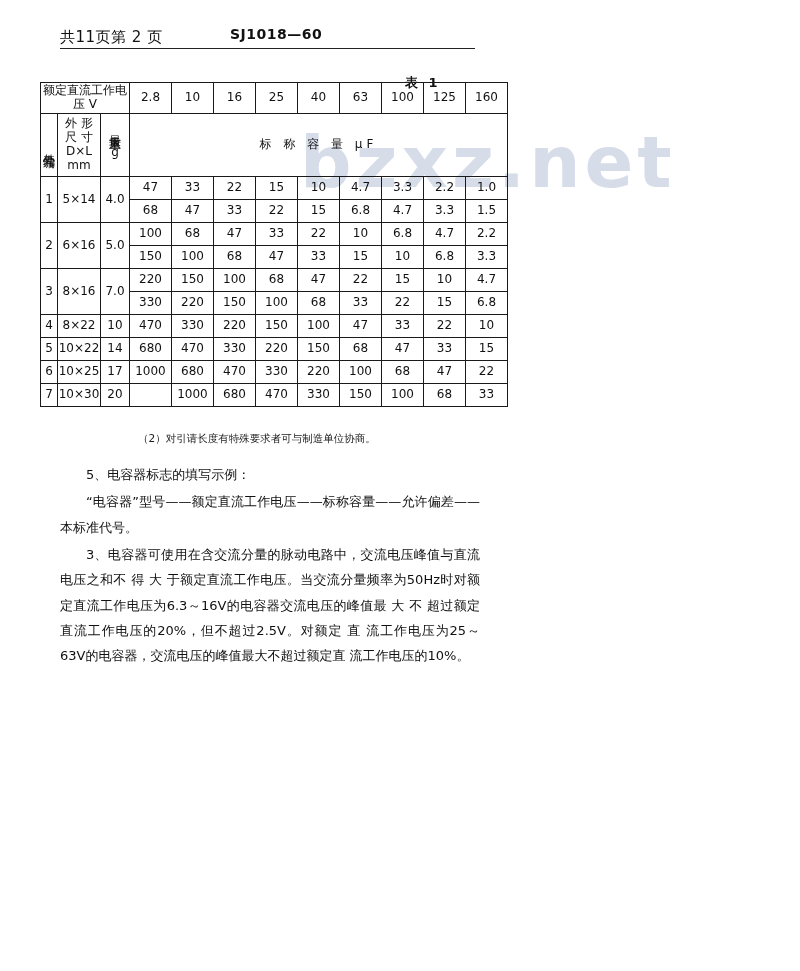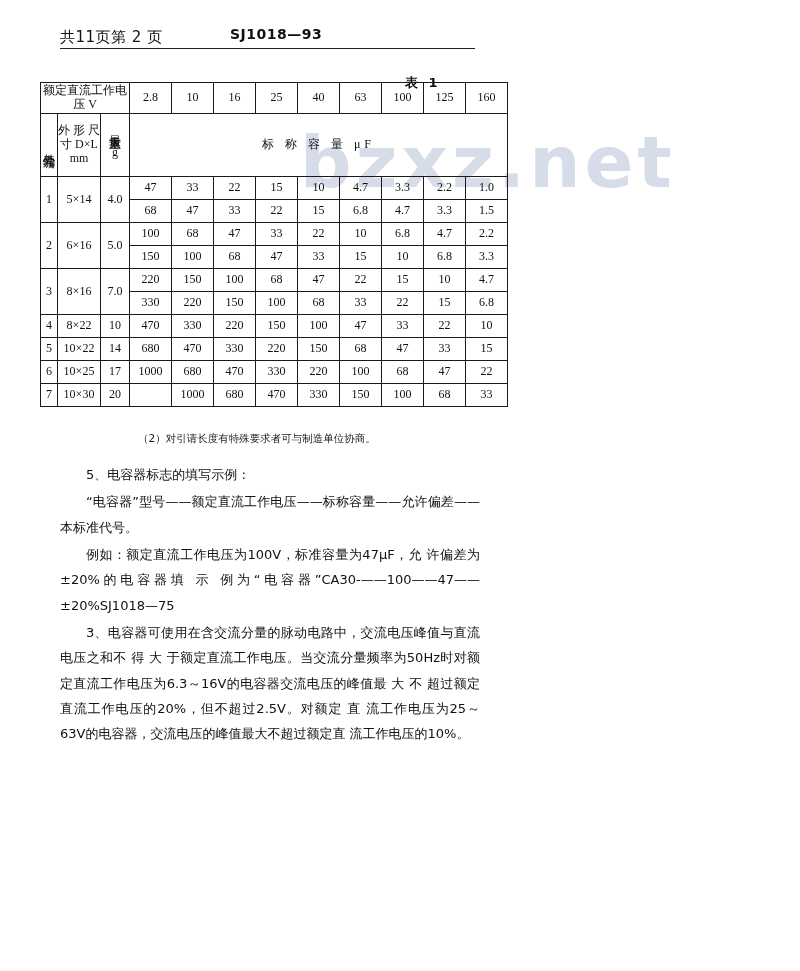--- a/index.html
+++ b/index.html
@@ -77,21 +77,20 @@
     letter-spacing: 3px;
     font-weight: bold;
   }
 
   
   .tbl-wrap {
     position: absolute;
     left: 40px;
     top: 82px;
     z-index: 10;
-    font-family: Liberation Serif, serif;
   }
   table.cap {
     border-collapse: collapse;
     background: transparent;
     font-size: 12px;
   }
   table.cap td, table.cap th {
     border: 1px solid #1a1a1a;
     text-align: center;
     vertical-align: middle;
@@ -193,21 +192,21 @@
 </style>
 </head>
 <body>
 
 <div class="page">
 
   <div class="watermark">bzxz.net</div>
 
   <div class="header">
     <div class="left">共11页第 2 页</div>
-    <div class="center">SJ1018—93</div>
+    <div class="center">SJ1018—60</div>
     <div class="rule"></div>
   </div>
 
   <div class="table-caption">表 1</div>
 
   <div class="tbl-wrap">
     <table class="cap">
       <tbody>
         <tr>
           <td class="hdr-v" colspan="3">额定直流工作电压    V</td>
@@ -369,17 +368,16 @@
     </table>
   </div>
 
   <div class="notes">
     <div style="padding-left:28px;">（2）对引请长度有特殊要求者可与制造单位协商。</div>
   </div>
 
   <div class="body-text">
     <p class="indent2">5、电容器标志的填写示例：</p>
     <p class="indent2">“电容器”型号——额定直流工作电压——标称容量——允许偏差——本标准代号。</p>
-    <p class="indent2">例如：额定直流工作电压为100V，标准容量为47μF，允 许偏差为±20%的电容器填 示 例为“电容器”CA30-——100——47——±20%SJ1018—75</p>
     <p class="indent2">3、电容器可使用在含交流分量的脉动电路中，交流电压峰值与直流电压之和不 得 大 于额定直流工作电压。当交流分量频率为50Hz时对额定直流工作电压为6.3～16V的电容器交流电压的峰值最 大 不 超过额定直流工作电压的20%，但不超过2.5V。对额定 直 流工作电压为25～63V的电容器，交流电压的峰值最大不超过额定直 流工作电压的10%。</p>
   </div>
 
 </div>
 
 </body></html>

